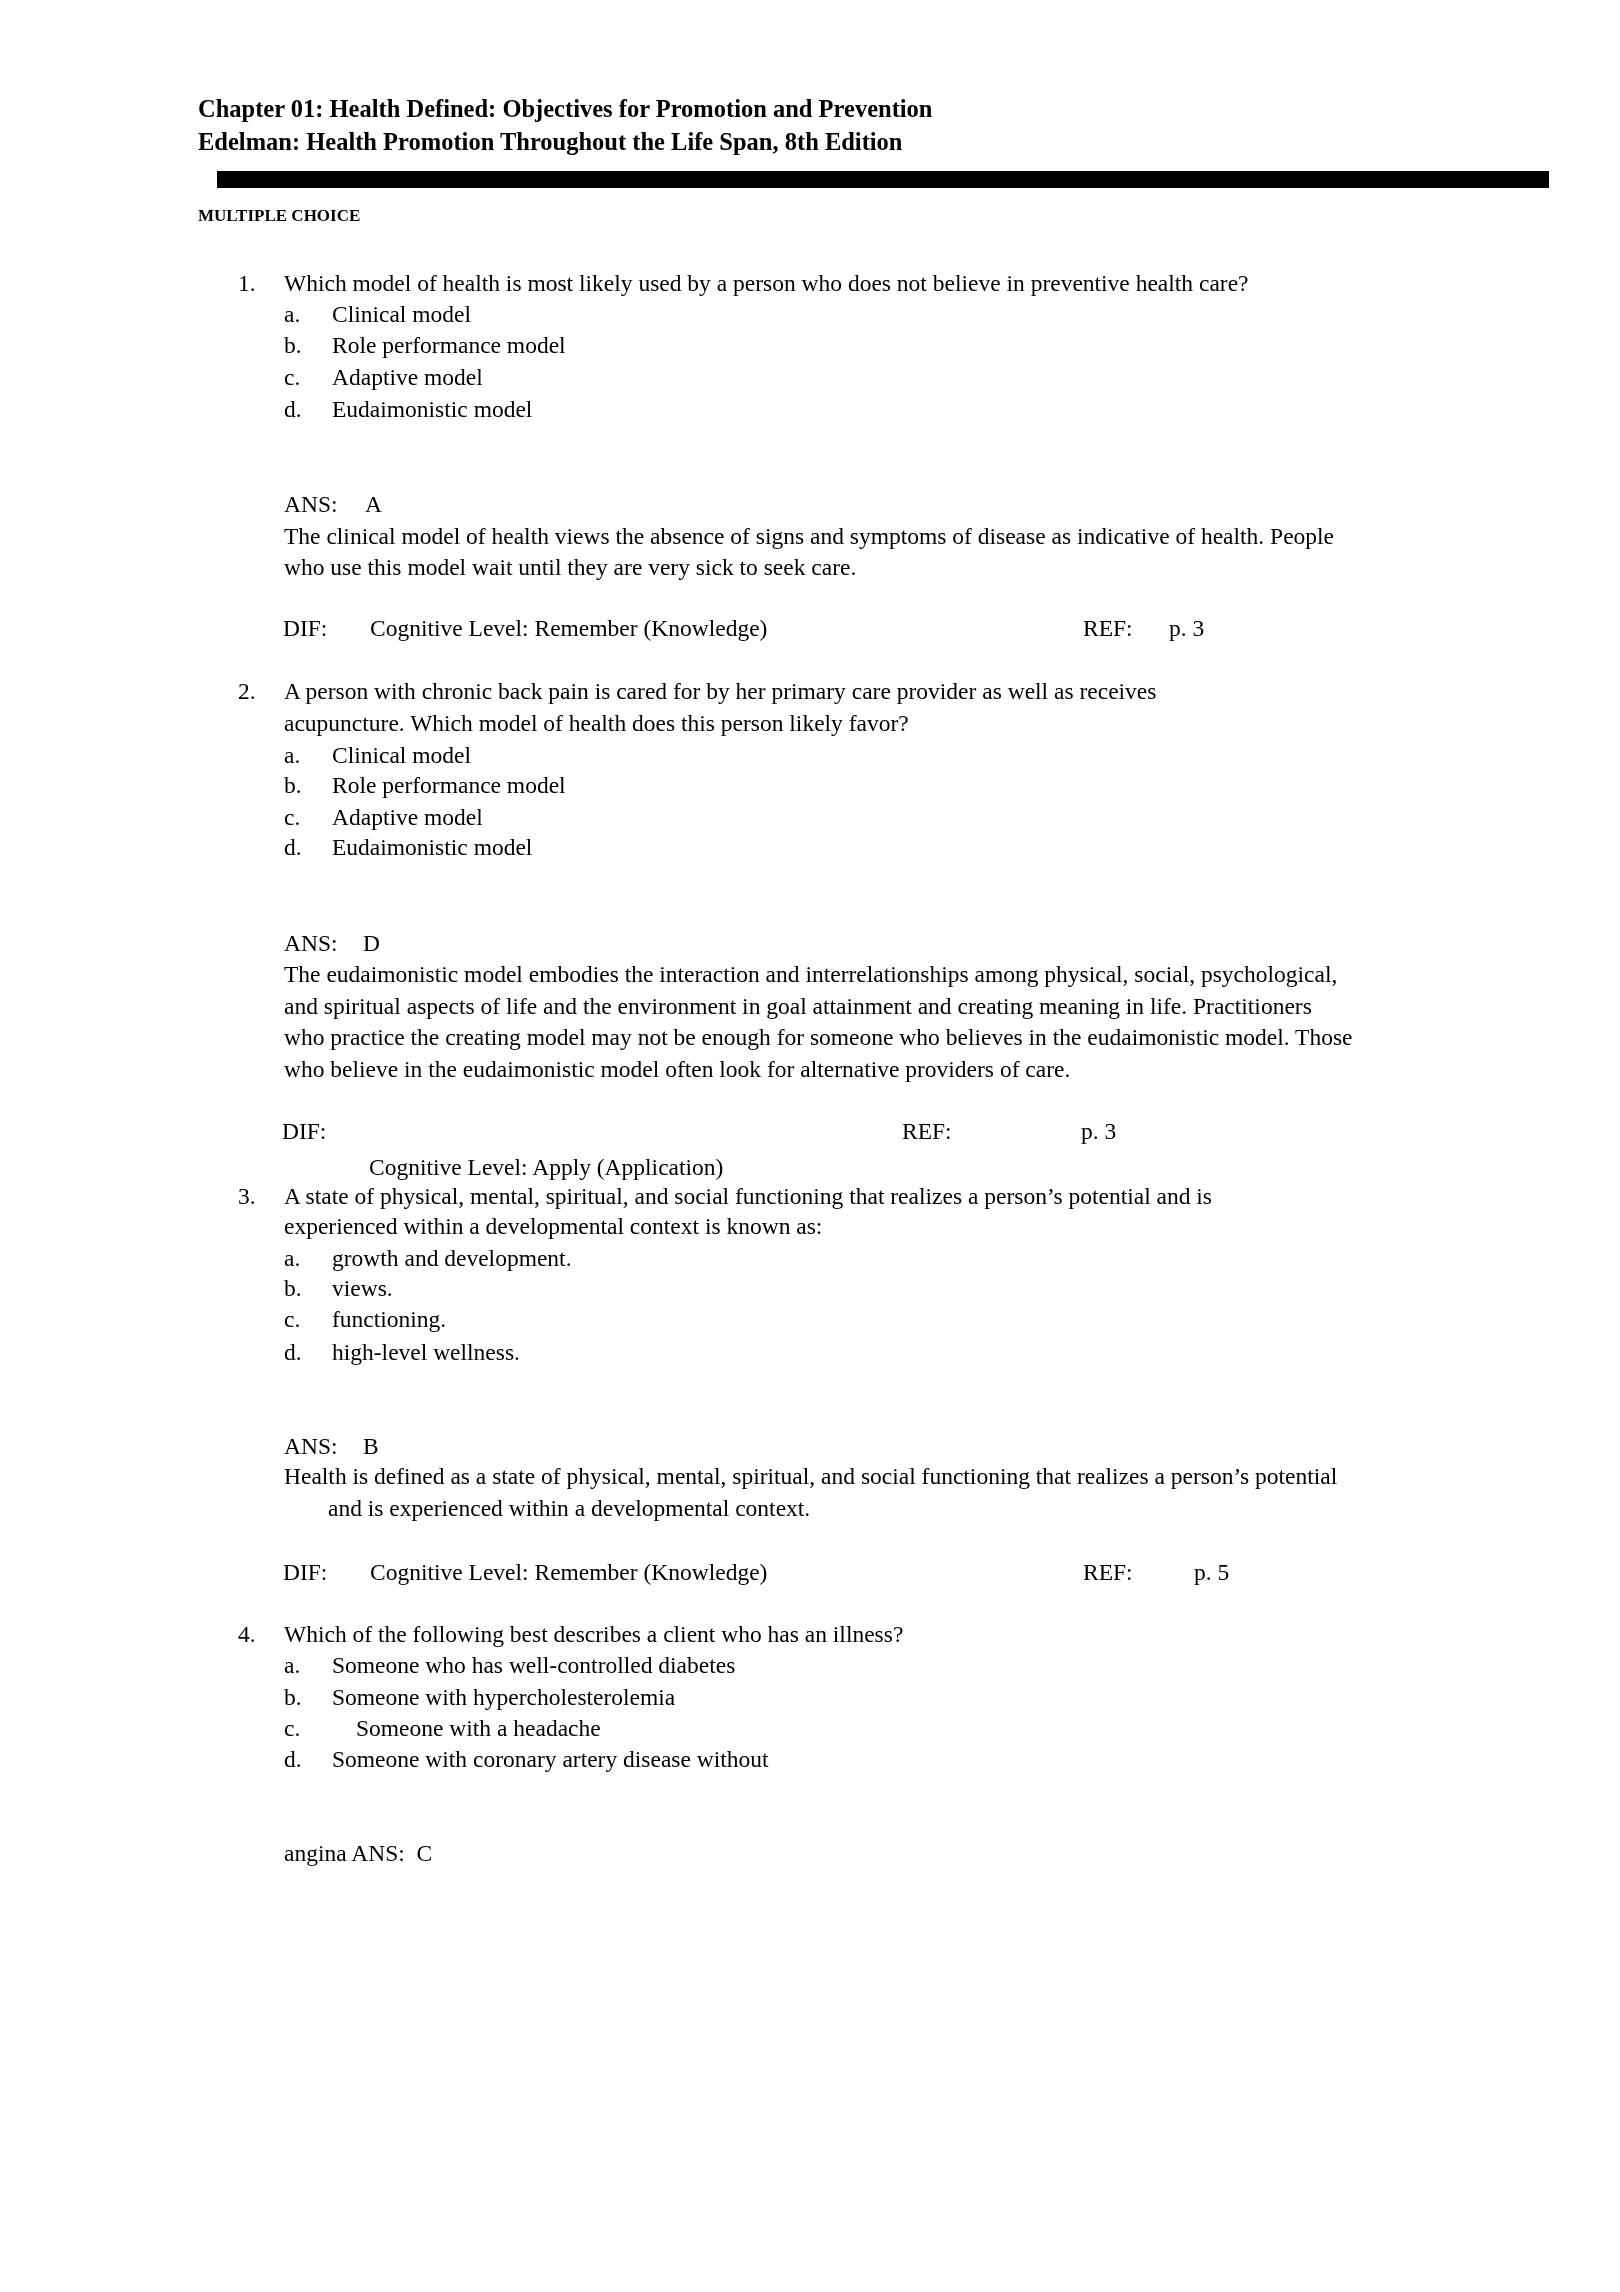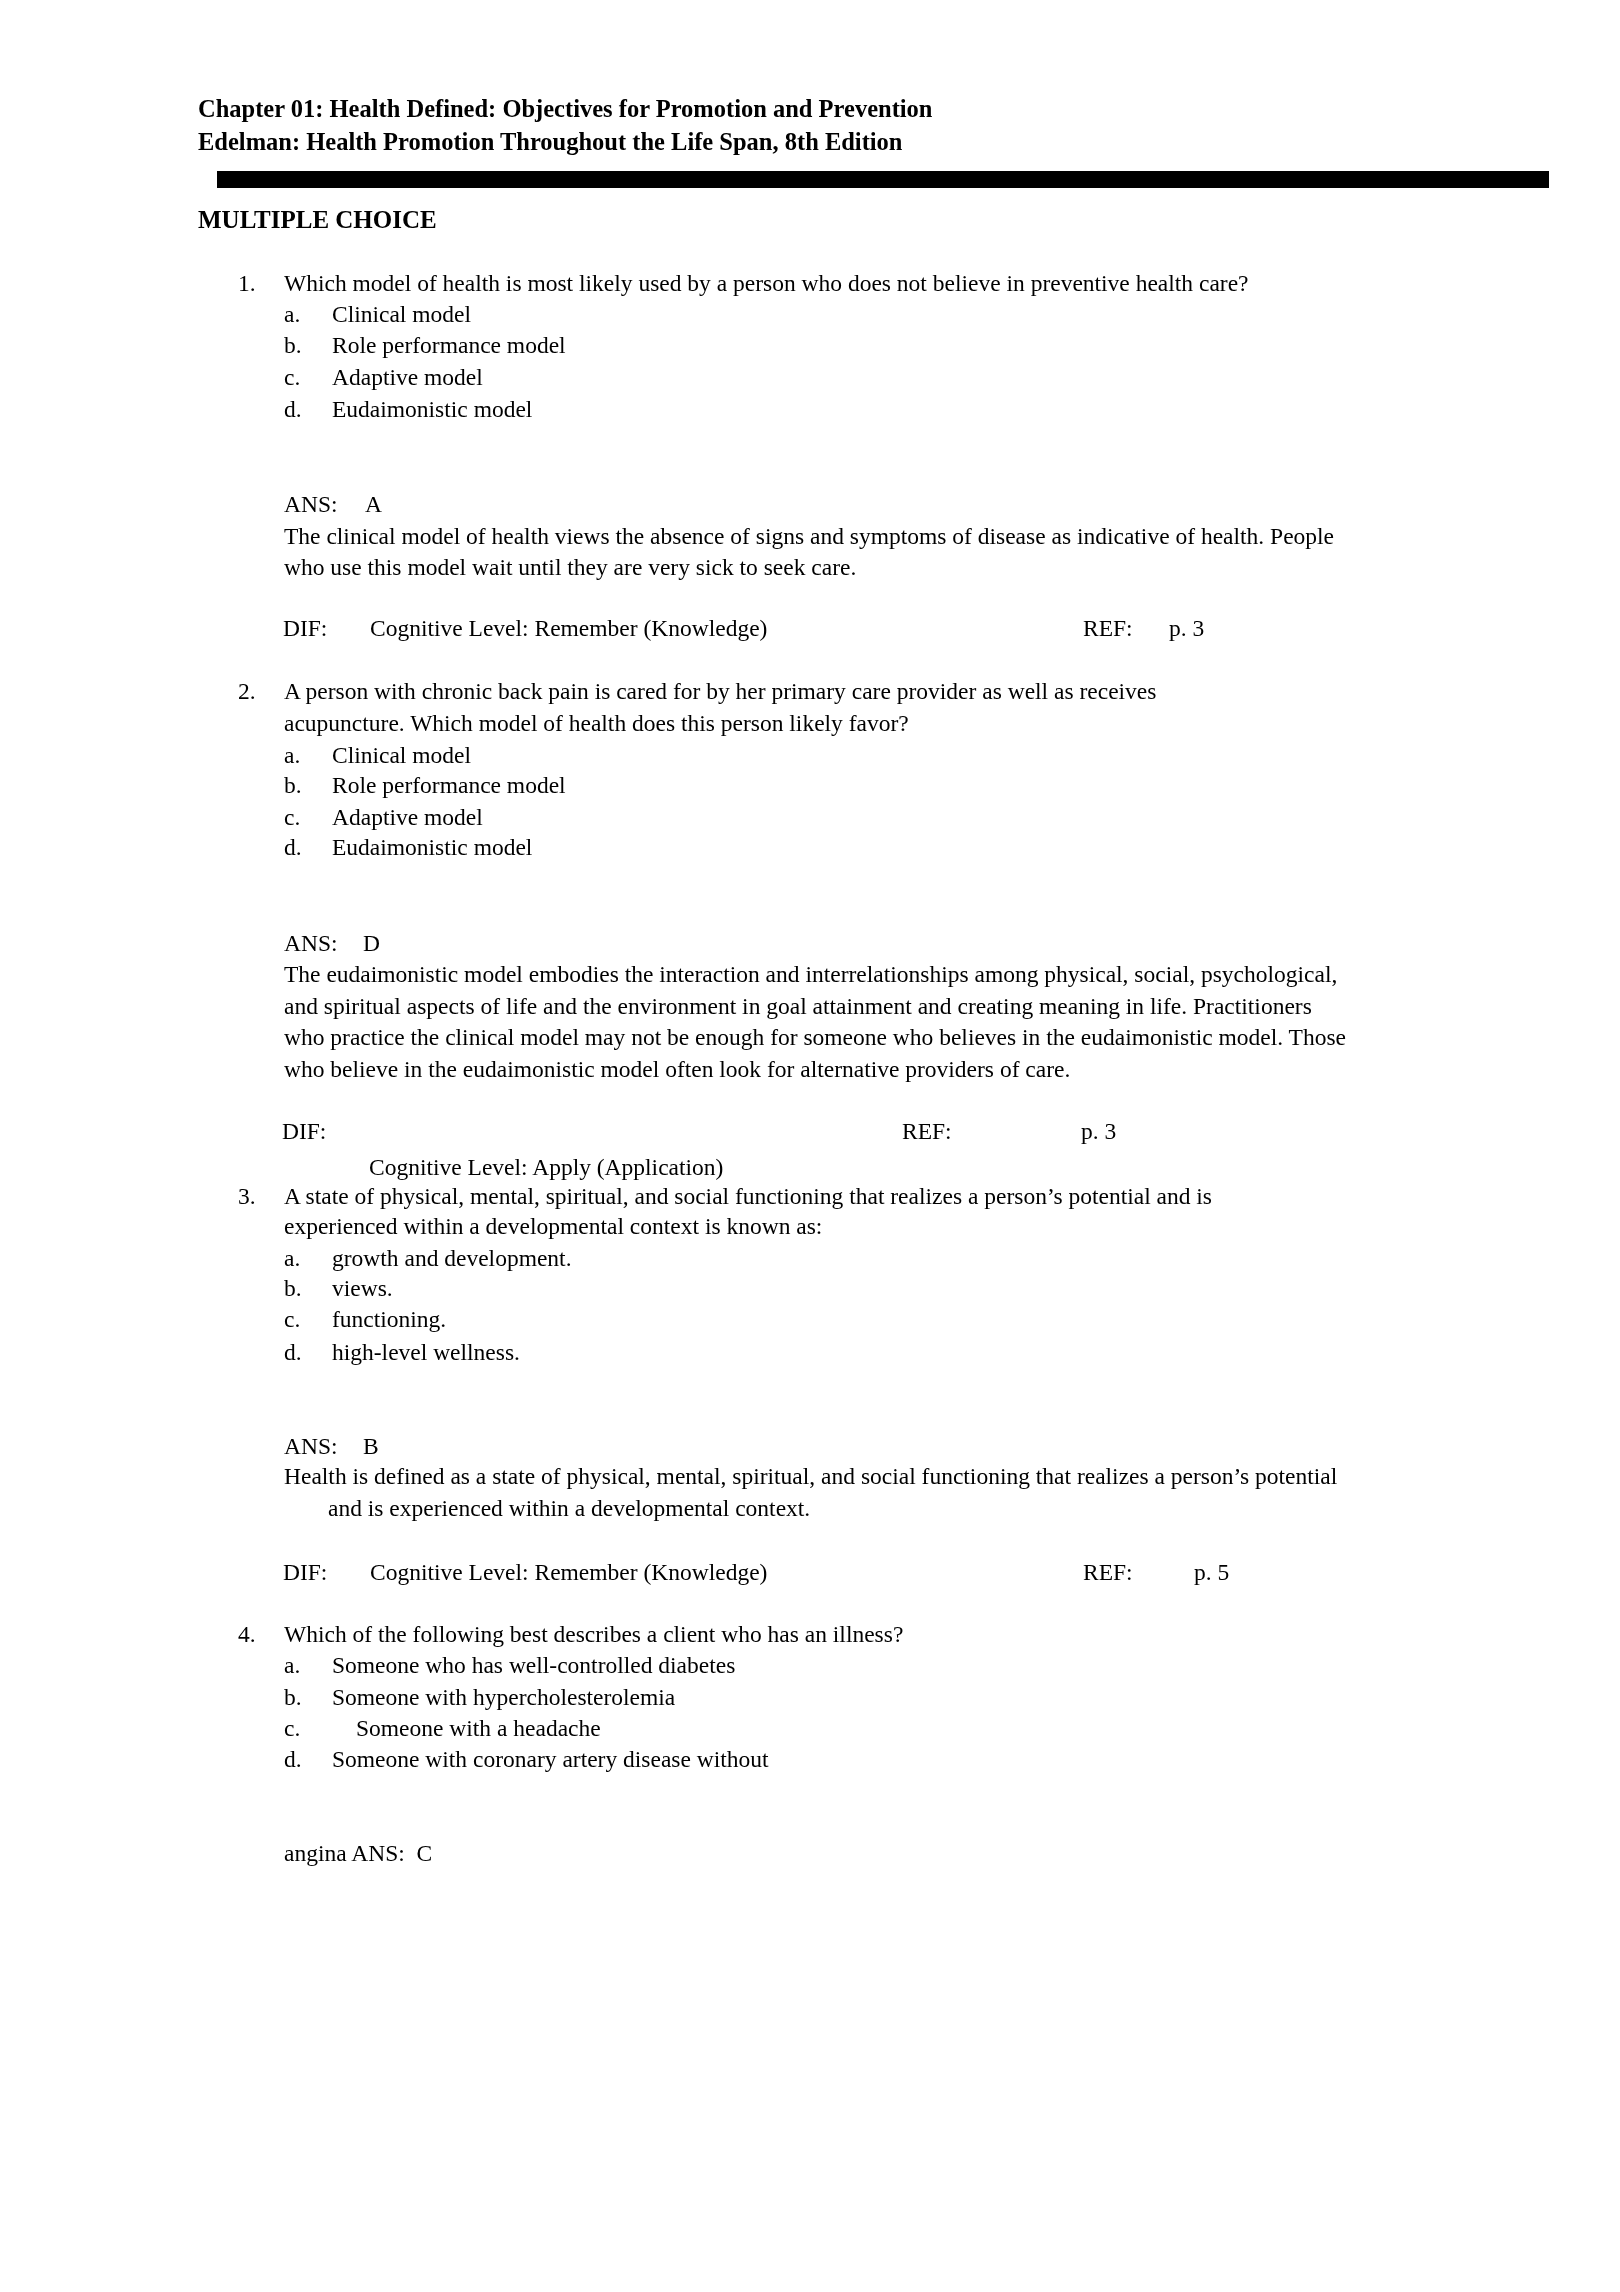--- a/index.html
+++ b/index.html
@@ -1,21 +1,21 @@
 <!DOCTYPE html>
 <html><head>
 <meta charset="utf-8">
 <style>
   html, body { margin: 0; padding: 0; background: #ffffff; }
   body { width: 1620px; height: 2293px; position: relative; overflow: hidden;
          font-family: "Liberation Serif", "DejaVu Serif", serif; color: #000; }
   .line { position: absolute; white-space: pre; line-height: 1; font-size: 23.5px; }
   .hdr { font-weight: bold; font-size: 24.5px; }
   .rule { position: absolute; left: 217px; top: 171px; width: 1332px; height: 16.7px; background: #000; }
-  .sec { font-weight: bold; font-size: 25px; }
+  .sec { font-weight: bold; font-size: 17px; }
 </style>
 </head>
 <body>
 
 <div class="line hdr" style="left:198px; top:97px;">Chapter 01: Health Defined: Objectives for Promotion and Prevention</div>
 <div class="line hdr" style="left:198px; top:130px;">Edelman: Health Promotion Throughout the Life Span, 8th Edition</div>
 <div class="rule"></div>
 <div class="line sec" style="left:198px; top:207px;">MULTIPLE CHOICE</div>
 
 <div>
@@ -51,21 +51,21 @@
   <div class="line" style="left:332px; top:774px;">Role performance model</div>
   <div class="line" style="left:284px; top:806px;">c.</div>
   <div class="line" style="left:332px; top:806px;">Adaptive model</div>
   <div class="line" style="left:284px; top:836px;">d.</div>
   <div class="line" style="left:332px; top:836px;">Eudaimonistic model</div>
 
   <div class="line" style="left:284px; top:932px;">ANS:</div>
   <div class="line" style="left:363px; top:932px;">D</div>
   <div class="line" style="left:284px; top:963px;">The eudaimonistic model embodies the interaction and interrelationships among physical, social, psychological,</div>
   <div class="line" style="left:284px; top:995px;">and spiritual aspects of life and the environment in goal attainment and creating meaning in life. Practitioners</div>
-  <div class="line" style="left:284px; top:1026px;">who practice the clinical model may not be enough for someone who believes in the eudaimonistic model. Those</div>
+  <div class="line" style="left:284px; top:1026px;">who practice the creating model may not be enough for someone who believes in the eudaimonistic model. Those</div>
   <div class="line" style="left:284px; top:1058px;">who believe in the eudaimonistic model often look for alternative providers of care.</div>
 
   <div class="line" style="left:282px; top:1120px;">DIF:</div>
   <div class="line" style="left:369px; top:1120px;margin-top:36px;">Cognitive Level: Apply (Application)</div>
   <div class="line" style="left:902px; top:1120px;">REF:</div>
   <div class="line" style="left:1081px; top:1120px;">p. 3</div>
 </div>
 
 <div>
   <div class="line" style="left:238px; top:1185px;">3.</div>

